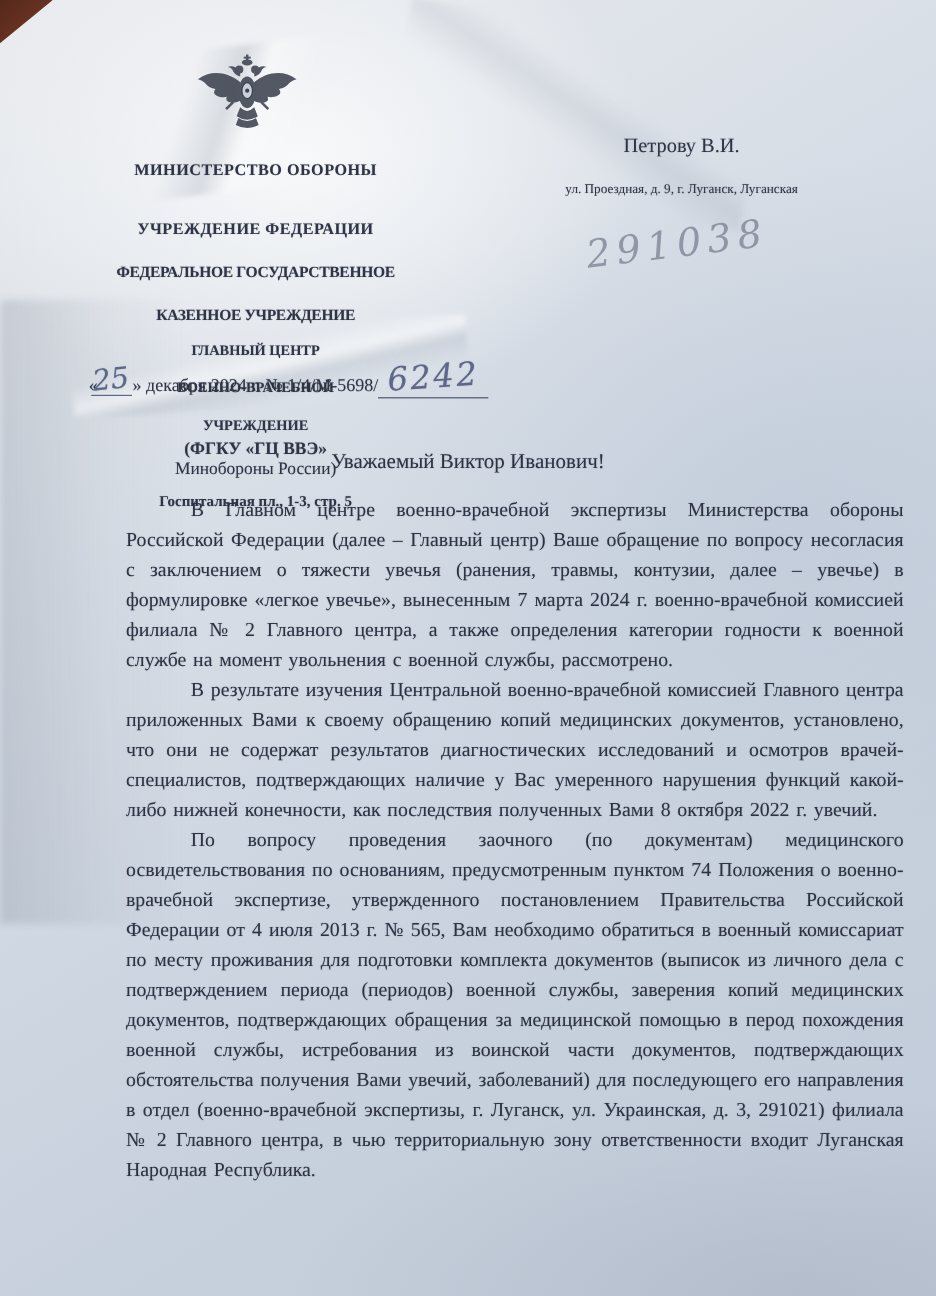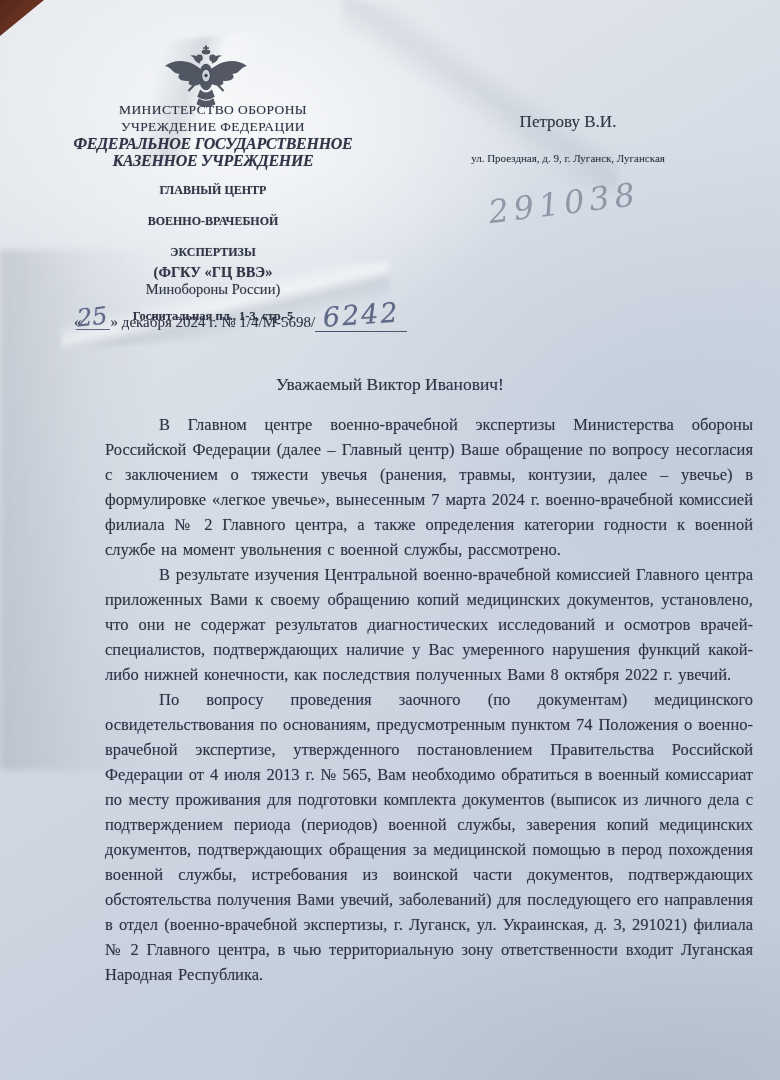--- a/index.html
+++ b/index.html
@@ -53,22 +53,22 @@
 
   
   .emblem {
     position: absolute; left: 160px; top: 44px; width: 92px; height: 66px;
   }
   .org-block {
     position: absolute; left: 72px; top: 102px; width: 282px;
     text-align: center; color: #2f3546;
     text-shadow: 0 0 1px rgba(47,53,70,0.35);
   }
-  .org-l1 { font-size: 13.5px; font-weight: normal; line-height: 16.5px; letter-spacing: 0.4px; }
-  .org-l2 { font-size: 16px; font-weight: 600; line-height: 17px; letter-spacing: -0.3px; margin-top: 0; font-style: italic; }
+  .org-l1 { font-size: 13.5px; font-weight: bold; line-height: 16.5px; letter-spacing: 0.4px; margin-top: 32px; }
+  .org-l2 { font-size: 13px; font-weight: 600; line-height: 17px; letter-spacing: -0.3px; margin-top: 19px; }
   .org-l3 { font-size: 12px; font-weight: bold; line-height: 19px; margin-top: 12px; }
   .org-l4 { font-size: 14.5px; font-weight: bold; line-height: 17px; margin-top: 2px; }
   .org-l5 { font-size: 14.5px; line-height: 17px; }
   .org-addr { font-size: 12.5px; font-weight: bold; line-height: 16px; margin-top: 6px; }
 
   .dateline {
     position: absolute; left: 74px; top: 310px; width: 420px;
     font-size: 15px; color: #2f3546; white-space: nowrap;
     text-shadow: 0 0 1px rgba(47,53,70,0.3);
   }
@@ -158,21 +158,21 @@
     </svg>
   </div>
 
   <div class="org-block">
     <div class="org-l1">МИНИСТЕРСТВО ОБОРОНЫ</div>
     <div class="org-l1">УЧРЕЖДЕНИЕ ФЕДЕРАЦИИ</div>
     <div class="org-l2">ФЕДЕРАЛЬНОЕ ГОСУДАРСТВЕННОЕ</div>
     <div class="org-l2">КАЗЕННОЕ УЧРЕЖДЕНИЕ</div>
     <div class="org-l3">ГЛАВНЫЙ ЦЕНТР</div>
     <div class="org-l3">ВОЕННО-ВРАЧЕБНОЙ</div>
-    <div class="org-l3">ЭКСПЕРТИЗЫ</div>
+    <div class="org-l3">УЧРЕЖДЕНИЕ</div>
     <div class="org-l4">(ФГКУ «ГЦ ВВЭ»</div>
     <div class="org-l5">Минобороны России)</div>
     <div class="org-addr" style="margin-top:10px;">Госпитальная пл., 1-3, стр. 5</div>
   </div>
 
   <div class="dateline"><span>«</span><span class="day-slot"><span class="hw">25</span></span><span>» декабря 2024 г. № 1/4/М-5698/</span><span class="num-slot"><span class="hw">6242</span></span></div>
 
   <div class="recipient">
     <div class="name">Петрову В.И.</div>
     <div class="addr">ул. Проездная, д. 9, г. Луганск, Луганская</div>

